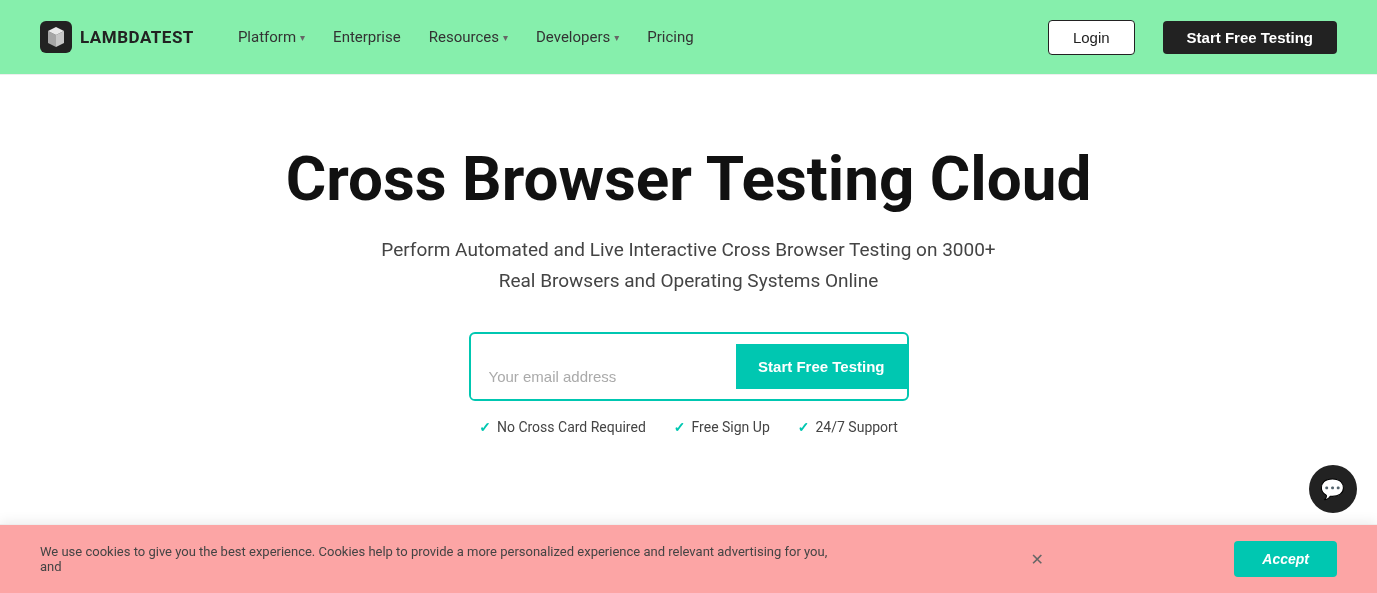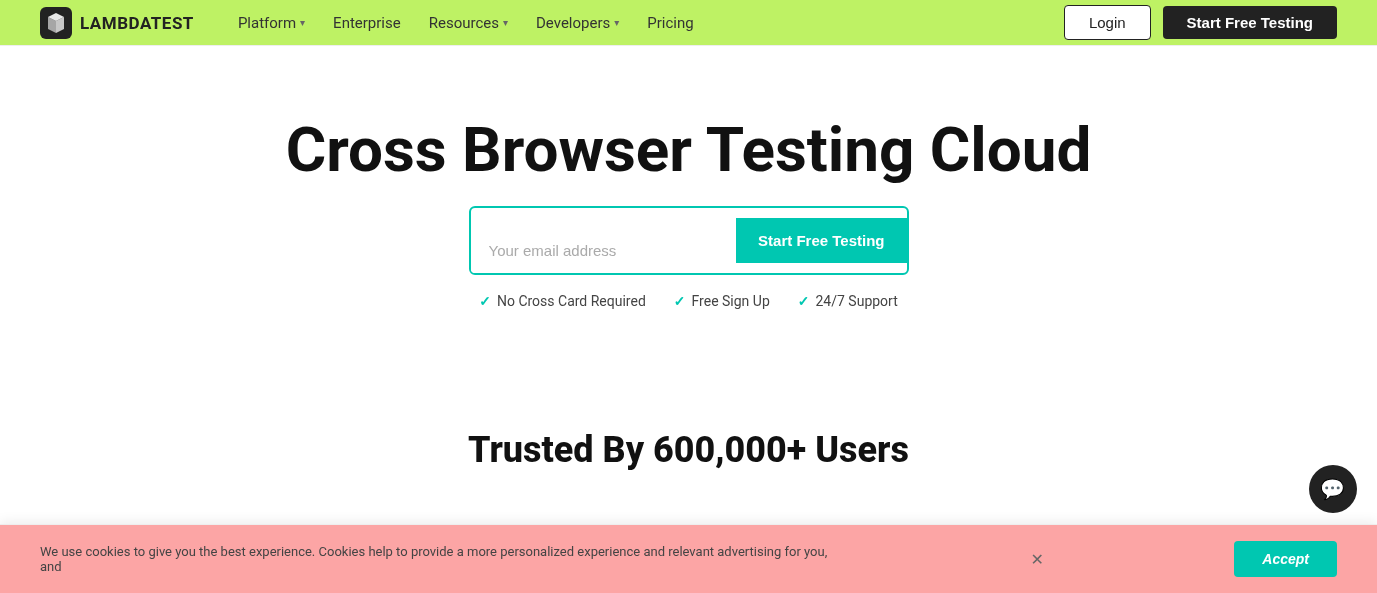--- a/index.html
+++ b/index.html
@@ -4,25 +4,25 @@
   <style>
     * { margin: 0; padding: 0; box-sizing: border-box; }
     body { font-family: -apple-system, BlinkMacSystemFont, 'Segoe UI', Roboto, sans-serif; background: #fff; color: #222; overflow-x: hidden; }
 
     
     .navbar {
       display: flex;
       align-items: center;
       justify-content: space-between;
       padding: 0 40px;
-      height: 46px;
+      height: 75px;
       border-bottom: 1px solid #eee;
       position: sticky;
       top: 0;
-      background: #bef264;
+      background: #86efac;
       z-index: 100;
     }
     .navbar-left {
       display: flex;
       align-items: center;
       gap: 32px;
     }
     .logo {
       display: flex;
       align-items: center;
@@ -53,21 +53,21 @@
       border-radius: 4px;
       user-select: none;
     }
     .nav-item .chevron {
       font-size: 10px;
       color: #666;
     }
     .navbar-right {
       display: flex;
       align-items: center;
-      gap: 12px;
+      gap: 28px;
     }
     .btn-login {
       padding: 8px 24px;
       border: 1.5px solid #222;
       background: #fff;
       border-radius: 4px;
       font-size: 15px;
       font-weight: 500;
       cursor: pointer;
       color: #222;
@@ -274,20 +274,21 @@
     </div>
   </div>
   <div class="navbar-right">
     <button class="btn-login">Login</button>
     <button class="btn-start-nav">Start Free Testing</button>
   </div>
 </nav>
 
 <section class="hero">
   <h1 class="hero-title">Cross Browser Testing Cloud</h1>
+  <p class="hero-subtitle">Perform Automated and Live Interactive Cross Browser Testing on 3000+ Real Browsers and Operating Systems Online</p>
 
   <div class="email-form">
     <input class="email-input" type="email" placeholder="Your email address" style="">
     <button class="btn-start-hero">Start Free Testing</button>
   </div>
 
   <div class="trust-badges">
     <div class="trust-badge">
       <span class="checkmark">✓</span>
       <span>No Cross Card Required</span>

